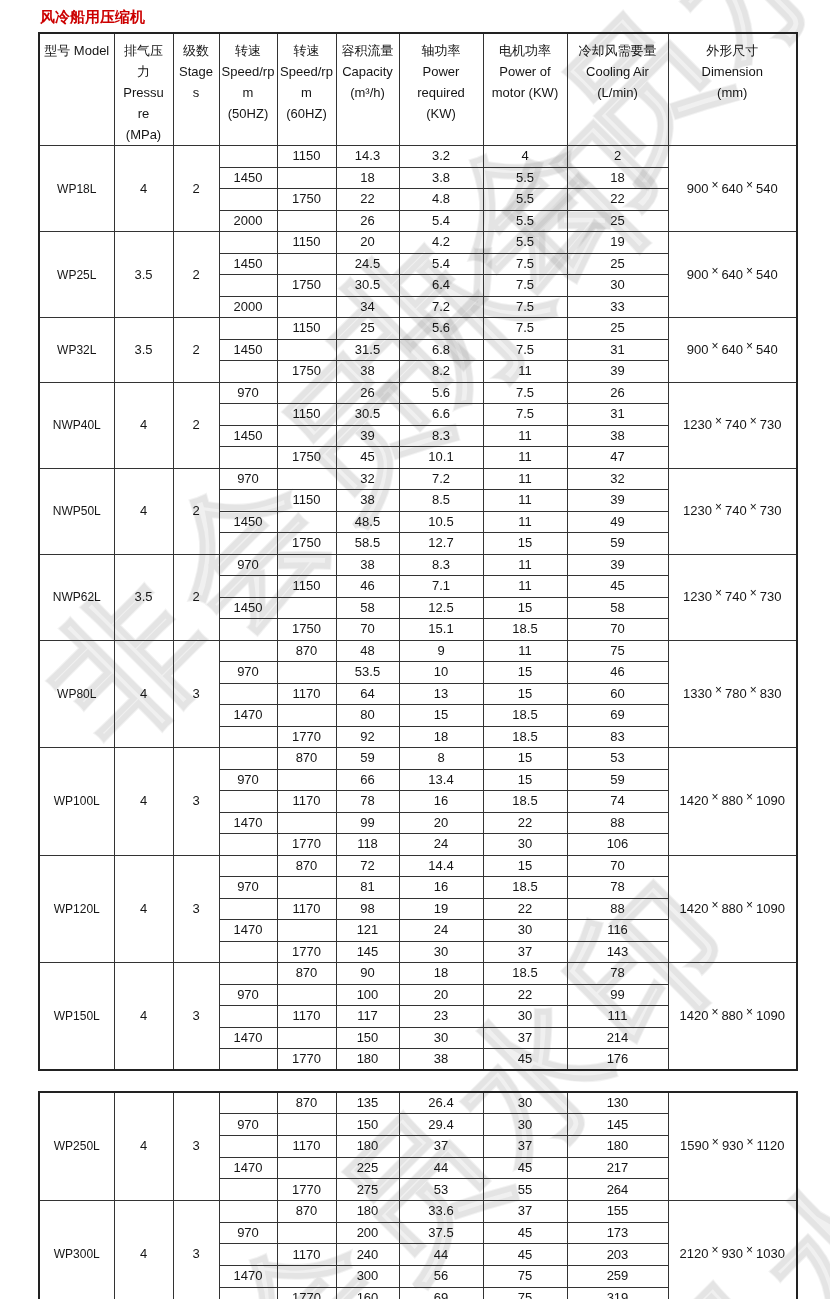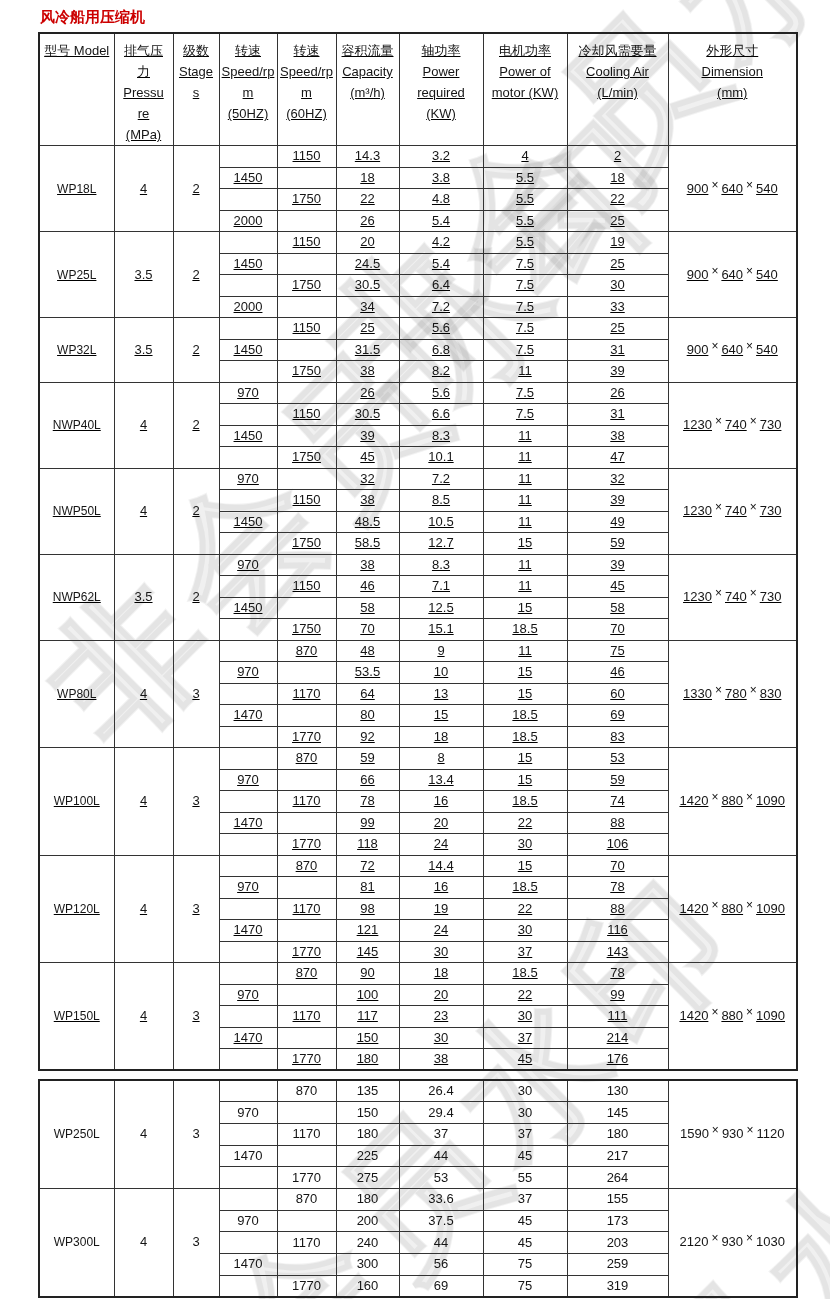--- a/index.html
+++ b/index.html
@@ -37,21 +37,21 @@
     text-align:center;vertical-align:middle;
     padding:0;font-size:13px;color:#151515;
     overflow:hidden;line-height:20px;
   }
   th{
     font-weight:normal;vertical-align:top;padding-top:6px;
     white-space:pre-line;line-height:21px;height:102px;
   }
   tbody tr{height:21.5px;}
   table.t2 tbody tr{height:21.7px;}
-  .t1{margin-bottom:8px;text-decoration:underline;}
+  .t1{margin-bottom:20px;}
   td.model-cell{font-size:12px;}
   .dim-x{position:relative;top:-4px;font-size:12px;padding:0 3px;display:inline-block;}
 </style>
 </head>
 <body>
 
 <div class="page">
   <div class="wm-layer">
     <div class="wm wm1">非会员水印</div>
     <div class="wm wm2">非会员水印</div>

